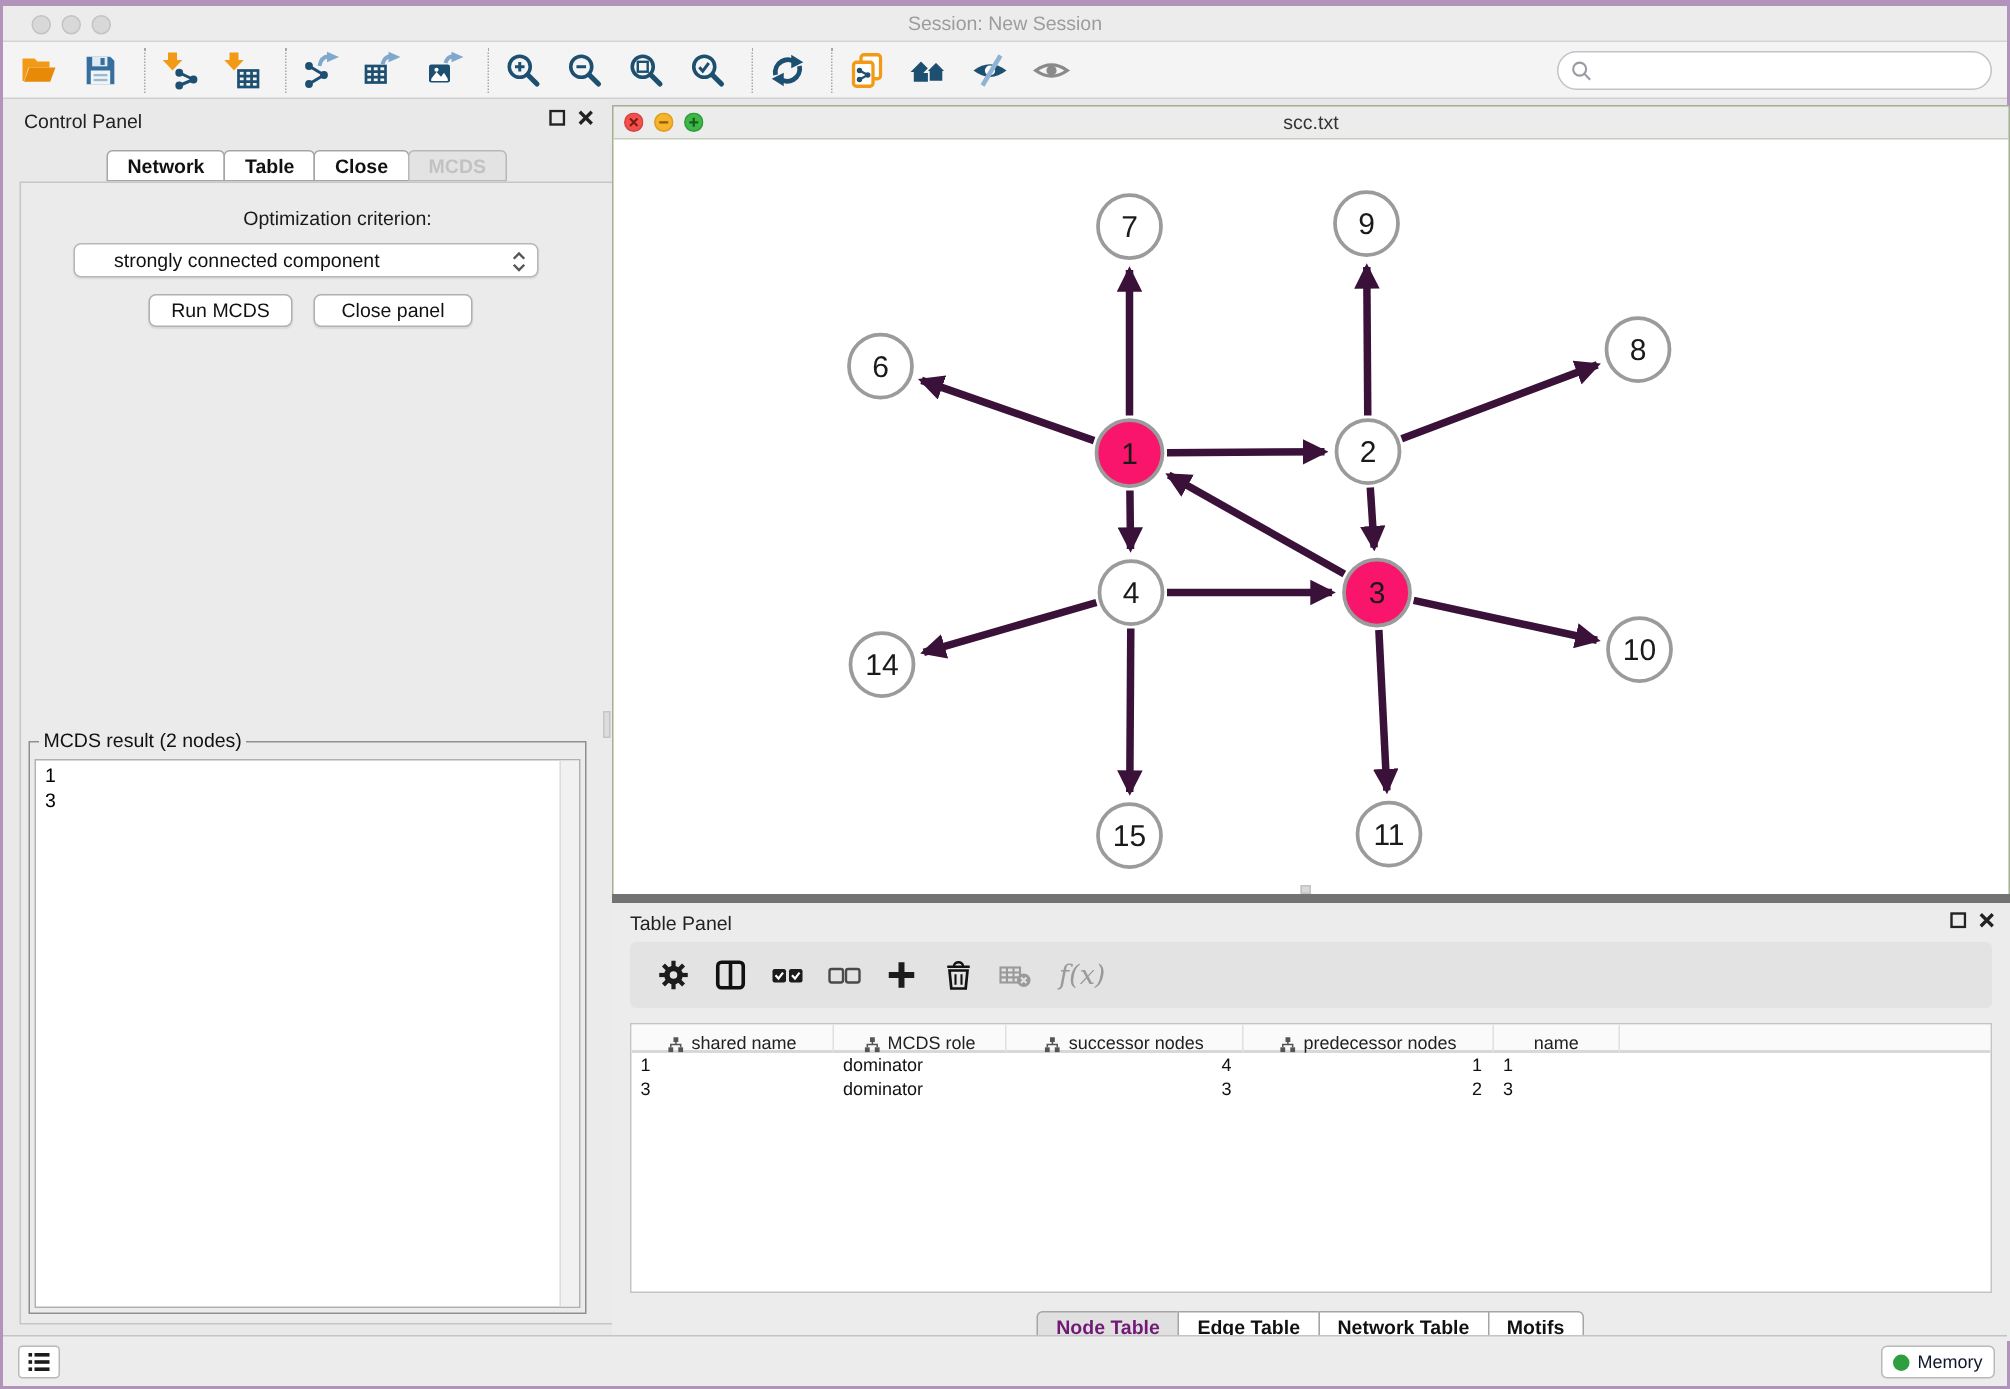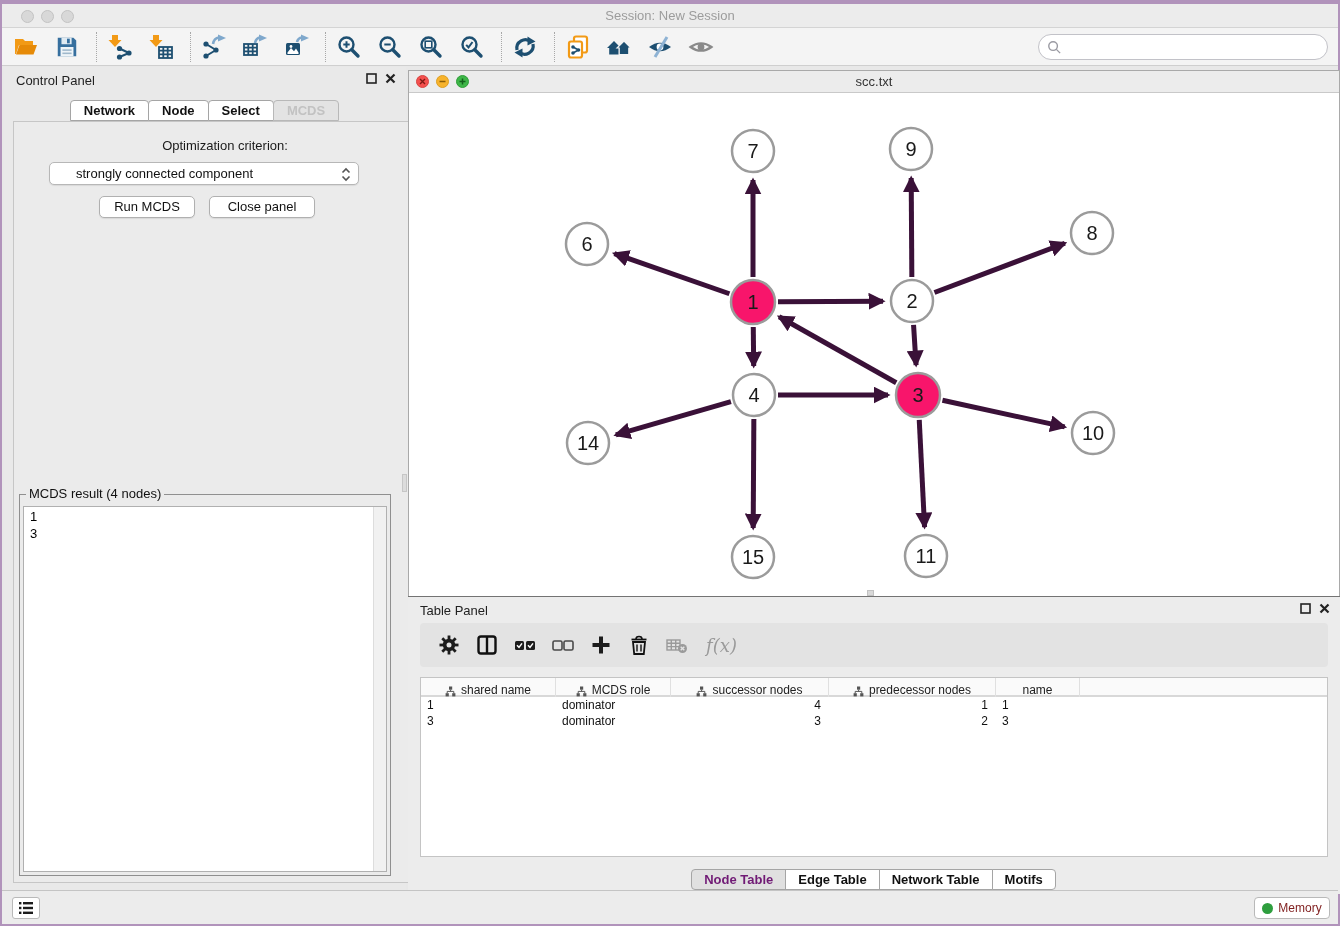--- a/index.html
+++ b/index.html
@@ -39,40 +39,40 @@
 
   
   #net-frame { position:absolute; left:406px; top:66px; width:932px; height:528px; background:#84cc16; border:1px solid #a9a9a9; }
   #net-titlebar { position:absolute; left:0; right:0; top:0; height:22px; background:#ececec; border-bottom:1px solid #c9c9c9; }
   #net-title { position:absolute; left:0; right:0; top:3px; text-align:center; font-size:13px; color:#333; }
   .nl { position:absolute; top:4px; cursor:pointer; }
   #net-canvas { position:absolute; left:0; right:0; top:22px; bottom:0; background:#fff; }
   #net-grip { position:absolute; bottom:1px; left:458px; width:7px; height:6px; background:#d9d9d9; border:1px solid #c2c2c2; }
 
   
-  #table-panel { position:absolute; left:406px; top:592px; width:932px; height:298px; background:#ececec; border-top:1px solid #737373; }
+  #table-panel { position:absolute; left:406px; top:592px; width:932px; height:298px; background:#ececec; border-top:6px solid #737373; }
   #tp-toolbar { position:absolute; left:12px; right:12px; top:26px; height:44px; background:#e3e3e3; border-radius:4px; display:flex; align-items:center; padding-left:16px; }
   .tp-icon { width:26px; height:26px; margin-right:12px; display:flex; align-items:center; justify-content:center; cursor:pointer; }
   .tp-icon.disabled { cursor:default; }
   #fx-label { font-family:"DejaVu Serif", serif; font-style:italic; font-size:18px; color:#9a9a9a; margin-left:13px; }
   #tbl { position:absolute; left:12px; top:80px; width:908px; height:180px; background:#fff; border:1px solid #c4c4c4; overflow:hidden; }
   #tbl-head { display:flex; background:#fafafa; border-bottom:2px solid #d8d8d8; height:19px; }
   .th { display:flex; align-items:flex-end; justify-content:center; gap:5px; font-size:12px; color:#222; border-right:1px solid #e0e0e0; height:19px; cursor:pointer; }
   .tr { display:flex; height:16px; }
   .td { font-size:12px; color:#111; padding:1px 8px 0 6px; height:16px; }
   #tbl-tabs { position:absolute; left:0; right:0; top:272px; display:flex; justify-content:center; }
   .btab { height:21px; line-height:19px; padding:0 12px; background:#fff; border:1px solid #a5a5a5; font-size:13px; font-weight:bold; color:#111; margin-left:-1px; cursor:pointer; }
   .btab:first-child { border-radius:4px 0 0 4px; }
   .btab:last-child { border-radius:0 4px 4px 0; }
   .btab.disabled-sel { background:#e0e0e0; color:#701a75; }
 
   
   #statusbar { position:absolute; left:0; right:0; bottom:0; height:34px; background:#ececec; border-top:1px solid #c4c4c4; }
   #list-btn { position:absolute; left:10px; top:6px; width:28px; height:22px; background:#fff; border:1px solid #b9b9b9; border-radius:3px; display:flex; align-items:center; justify-content:center; cursor:pointer; }
-  #memory-btn { position:absolute; right:8px; top:6px; width:76px; height:22px; background:#fff; border:1px solid #b9b9b9; border-radius:4px; display:flex; align-items:center; justify-content:center; gap:5px; font-size:12px; color:#7f1d1d; cursor:pointer; }
+  #memory-btn { position:absolute; right:8px; top:6px; width:76px; height:22px; background:#fff; border:1px solid #b9b9b9; border-radius:4px; display:flex; align-items:center; justify-content:center; gap:5px; font-size:12px; color:#0f172a; cursor:pointer; }
   #memory-dot { width:11px; height:11px; border-radius:50%; background:#2e9e3e; }
 
   .pf-icon { width:11px; height:11px; cursor:pointer; }
   #cp-splitter { position:absolute; left:400px; top:470px; width:5px; height:18px; background:#dcdcdc; border:1px solid #c6c6c6; }
 </style>
 </head>
 <body>
 
 <div id="app">
 
@@ -242,37 +242,37 @@
         <svg class="pf-icon" viewBox="0 0 11 11">
             <rect x="1" y="1" width="9" height="9" fill="none" stroke="#222" stroke-width="1.6"></rect>
           </svg>
         <svg class="pf-icon" viewBox="0 0 11 11">
             <path d="M1.5 1.5 L9.5 9.5 M9.5 1.5 L1.5 9.5" stroke="#222" stroke-width="2.2"></path>
           </svg>
       </span>
     </div>
     <div class="tabs-row">
       <span class="tab">Network</span>
-      <span class="tab">Node</span>
-      <span class="tab">Select</span>
+      <span class="tab">Table</span>
+      <span class="tab">Close</span>
       <span class="tab disabled-sel">MCDS</span>
     </div>
     <div id="cp-content">
       <div id="opt-label">Optimization criterion:</div>
       <div id="opt-select">
         <span>strongly connected component</span>
         <svg width="10" height="15" viewBox="0 0 10 15">
             <path d="M1.5 5.5 L5 2 L8.5 5.5" stroke="#555" stroke-width="1.6" fill="none"></path>
             <path d="M1.5 9.5 L5 13 L8.5 9.5" stroke="#555" stroke-width="1.6" fill="none"></path>
           </svg>
       </div>
       <button class="cp-btn" style="left:85px; width:96px;">Run MCDS</button>
       <button class="cp-btn" style="left:195px; width:106px;">Close panel</button>
       <div id="mcds-box">
-        <span id="mcds-legend">MCDS result (4 nodes)</span>
+        <span id="mcds-legend">MCDS result (2 nodes)</span>
         <div id="mcds-inner">
           <div id="mcds-lines">
               <div>1</div>
               <div>3</div>
             </div>
           <div id="mcds-scroll"></div>
         </div>
       </div>
     </div>
   </div>

